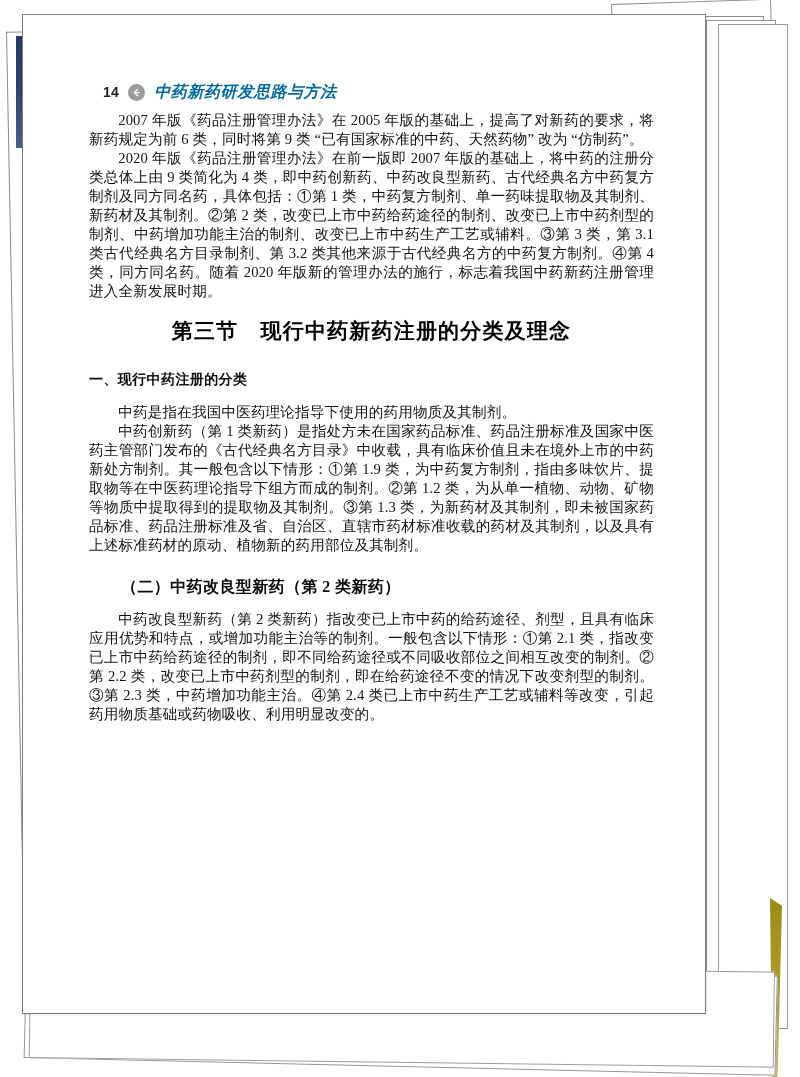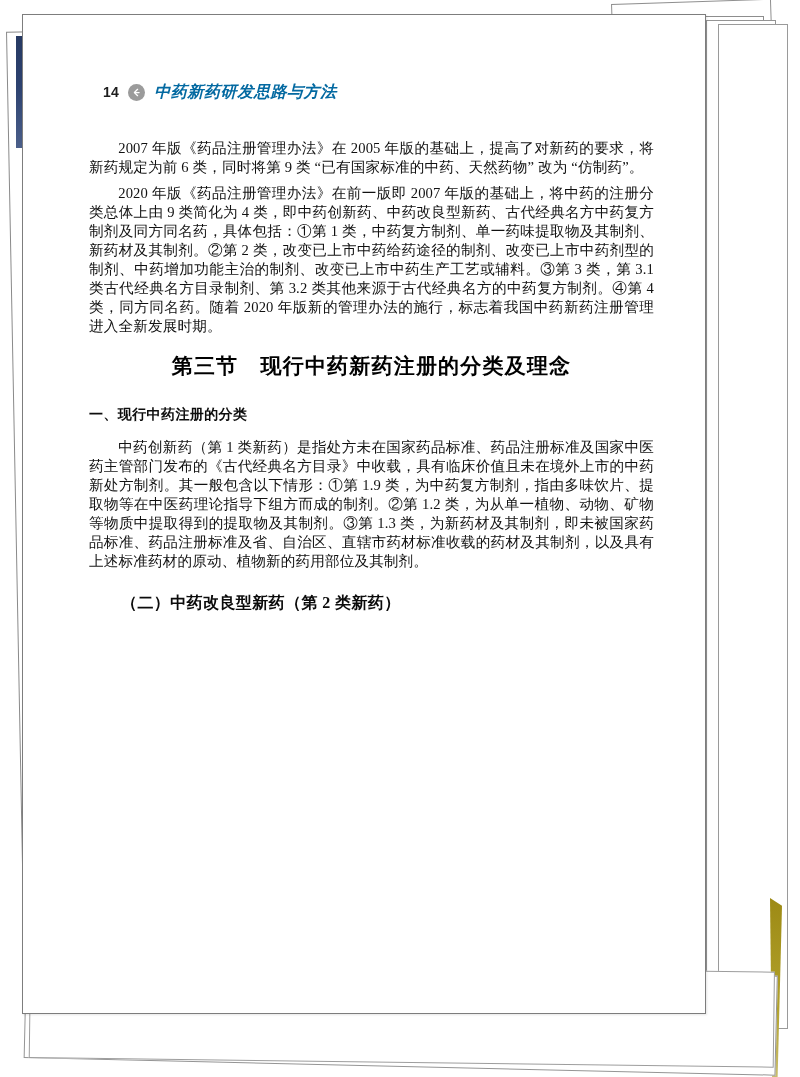--- a/index.html
+++ b/index.html
@@ -100,21 +100,21 @@
     top: 66px;
     width: 565px;
   }
 
   
   .running-head {
     display: flex;
     align-items: center;
     gap: 9px;
     height: 22px;
-    margin-bottom: 36px;
+    margin-bottom: 8px;
     padding-left: 14px;
   }
 
   .folio {
     font-family: "Liberation Sans", "DejaVu Sans", sans-serif;
     font-size: 14px;
     font-weight: 700;
     color: #1d1d1d;
     letter-spacing: 0.3px;
   }
@@ -172,21 +172,21 @@
 
   .heading-2 {
     font-size: 16px;
     font-weight: 700;
     color: #0b0b0b;
     margin: 22px 0 12px 0;
     text-indent: 2em;
     letter-spacing: 0.4px;
   }
 
-  .block + .block { margin-top: 7px; }
+  .block + .block { margin-top: 0; }
 </style>
 </head>
 <body>
 
 <div id="scene">
 
   <div class="sheet sheet-l1"></div>
   <div class="edge-navy"></div>
   <div class="sheet sheet-t1"></div>
   <div class="sheet sheet-r3"></div>
@@ -209,21 +209,23 @@
         </span>
         <span class="head-title">中药新药研发思路与方法</span>
       </div>
 
       <p class="para block">2007 年版《药品注册管理办法》在 2005 年版的基础上，提高了对新药的要求，将新药规定为前 6 类，同时将第 9 类 “已有国家标准的中药、天然药物” 改为 “仿制药”。</p>
       <p class="para block">2020 年版《药品注册管理办法》在前一版即 2007 年版的基础上，将中药的注册分类总体上由 9 类简化为 4 类，即中药创新药、中药改良型新药、古代经典名方中药复方制剂及同方同名药，具体包括：①第 1 类，中药复方制剂、单一药味提取物及其制剂、新药材及其制剂。②第 2 类，改变已上市中药给药途径的制剂、改变已上市中药剂型的制剂、中药增加功能主治的制剂、改变已上市中药生产工艺或辅料。③第 3 类，第 3.1 类古代经典名方目录制剂、第 3.2 类其他来源于古代经典名方的中药复方制剂。④第 4 类，同方同名药。随着 2020 年版新的管理办法的施行，标志着我国中药新药注册管理进入全新发展时期。</p>
 
       <h2 class="section-title">第三节　现行中药新药注册的分类及理念</h2>
 
       <h3 class="heading-1">一、现行中药注册的分类</h3>
+      <p class="para block">中药是指在我国中医药理论指导下使用的药用物质及其制剂。</p>
 
       <p class="para block">中药创新药（第 1 类新药）是指处方未在国家药品标准、药品注册标准及国家中医药主管部门发布的《古代经典名方目录》中收载，具有临床价值且未在境外上市的中药新处方制剂。其一般包含以下情形：①第 1.9 类，为中药复方制剂，指由多味饮片、提取物等在中医药理论指导下组方而成的制剂。②第 1.2 类，为从单一植物、动物、矿物等物质中提取得到的提取物及其制剂。③第 1.3 类，为新药材及其制剂，即未被国家药品标准、药品注册标准及省、自治区、直辖市药材标准收载的药材及其制剂，以及具有上述标准药材的原动、植物新的药用部位及其制剂。</p>
 
       <h4 class="heading-2">（二）中药改良型新药（第 2 类新药）</h4>
+      <p class="para block">中药改良型新药（第 2 类新药）指改变已上市中药的给药途径、剂型，且具有临床应用优势和特点，或增加功能主治等的制剂。一般包含以下情形：①第 2.1 类，指改变已上市中药给药途径的制剂，即不同给药途径或不同吸收部位之间相互改变的制剂。②第 2.2 类，改变已上市中药剂型的制剂，即在给药途径不变的情况下改变剂型的制剂。③第 2.3 类，中药增加功能主治。④第 2.4 类已上市中药生产工艺或辅料等改变，引起药用物质基础或药物吸收、利用明显改变的。</p>
 
     </div>
   </div>
 
 </div>
 
 </body></html>

